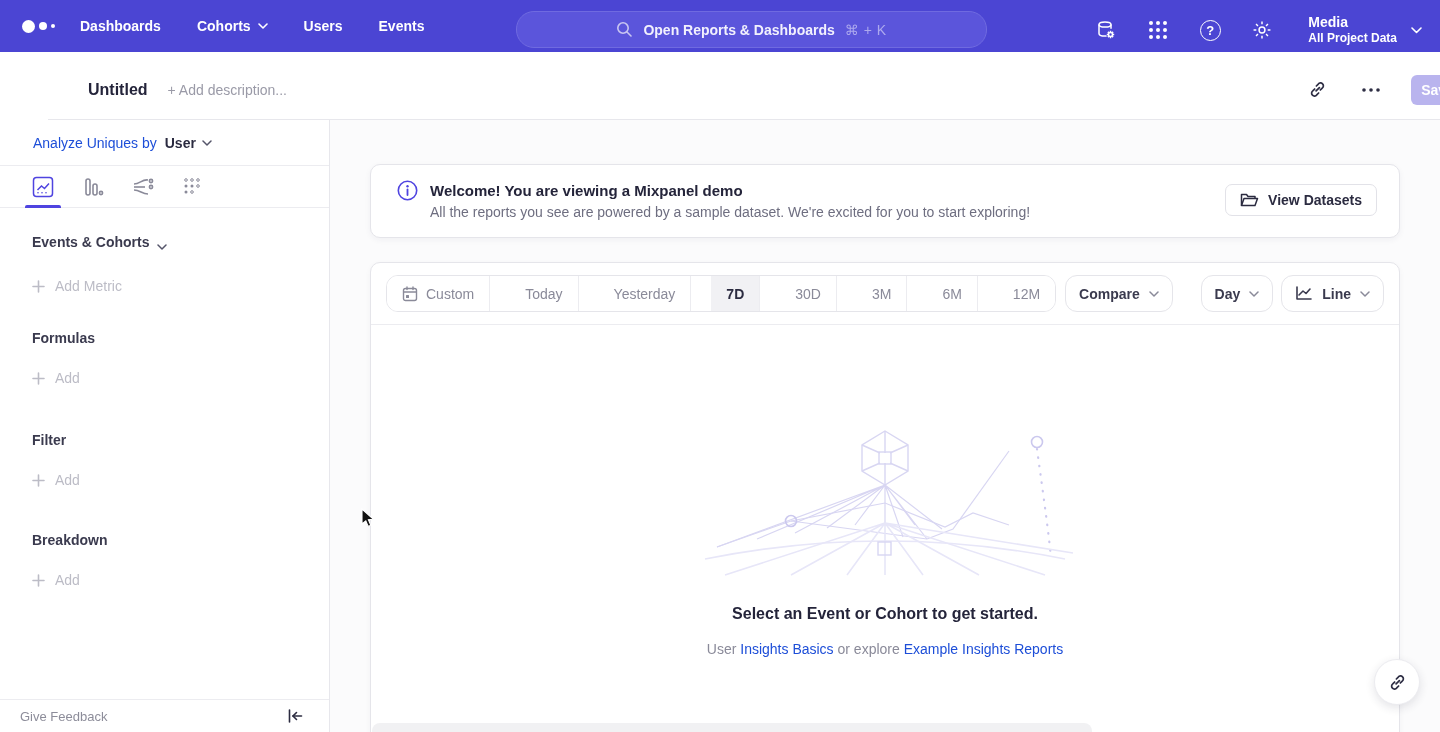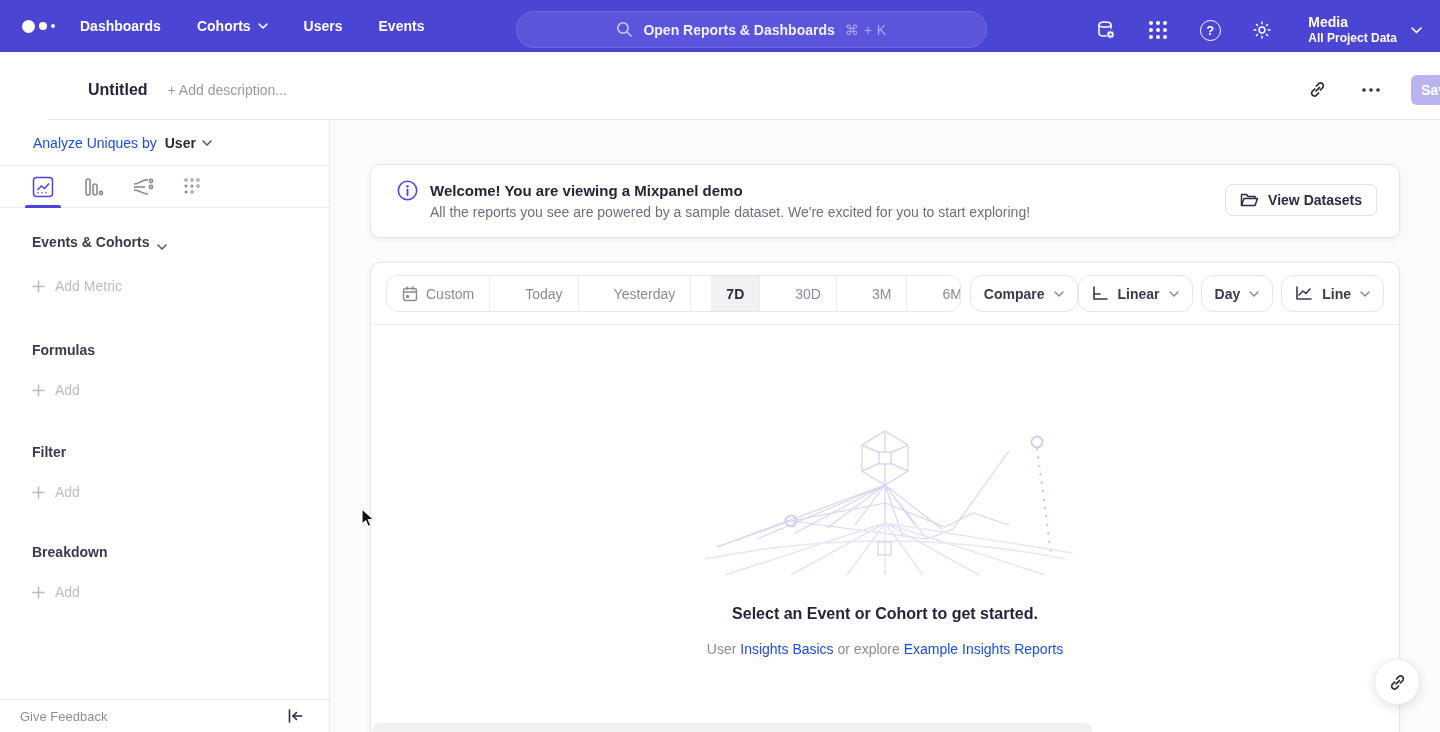--- a/index.html
+++ b/index.html
@@ -292,21 +292,21 @@
         </svg>
     </div>
     <div class="add-row" style="margin-top:28px;">
       <svg width="13" height="13" viewBox="0 0 13 13">
           <path d="M6.5 1v11M1 6.5h11" stroke="#bcbcc6" stroke-width="1.6" stroke-linecap="round"></path>
         </svg>
       <span>Add Metric</span>
     </div>
   </div>
 
-  <div class="side-section" style="margin-top:48px;">
+  <div class="side-section" style="margin-top:36px;">
     <div class="sec-title">
       <span>Formulas</span>
     </div>
     <div class="add-row" style="margin-top:24px;">
       <svg width="13" height="13" viewBox="0 0 13 13">
           <path d="M6.5 1v11M1 6.5h11" stroke="#bcbcc6" stroke-width="1.6" stroke-linecap="round"></path>
         </svg>
       <span>Add</span>
     </div>
   </div>
@@ -406,30 +406,20 @@
       </div>
 
       <button class="drop-btn compare-btn">
         <span>Compare</span>
         <svg width="10" height="6" viewBox="0 0 10 6">
             <path d="M1 1l4 4 4-4" fill="none" stroke="#8a8a99" stroke-width="1.5" stroke-linecap="round" stroke-linejoin="round"></path>
           </svg>
       </button>
 
       <div class="right-ctls">
-        <button class="drop-btn">
-          <svg width="17" height="15" viewBox="0 0 17 15" fill="none" stroke="#3a3a4e" stroke-width="1.6" stroke-linecap="round">
-            <path d="M2 1v12h13"></path>
-              <path d="M2 8h6"></path>
-          </svg>
-          <span>Linear</span>
-          <svg width="10" height="6" viewBox="0 0 10 6">
-              <path d="M1 1l4 4 4-4" fill="none" stroke="#8a8a99" stroke-width="1.5" stroke-linecap="round" stroke-linejoin="round"></path>
-            </svg>
-        </button>
         <button class="drop-btn">
           <span>Day</span>
           <svg width="10" height="6" viewBox="0 0 10 6">
               <path d="M1 1l4 4 4-4" fill="none" stroke="#8a8a99" stroke-width="1.5" stroke-linecap="round" stroke-linejoin="round"></path>
             </svg>
         </button>
         <button class="drop-btn">
           <svg width="18" height="15" viewBox="0 0 18 15" fill="none" stroke="#3a3a4e" stroke-width="1.6" stroke-linecap="round" stroke-linejoin="round">
             <path d="M2 1v12h14"></path>
               <path d="M4 9l4-4 3 2.5L15 3"></path>

